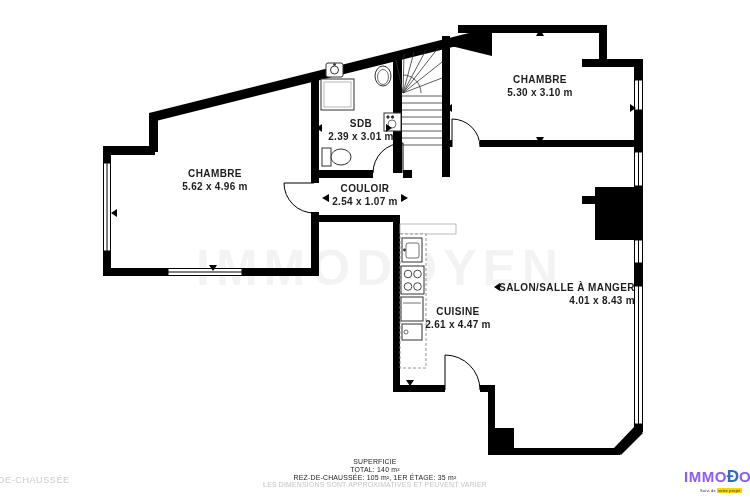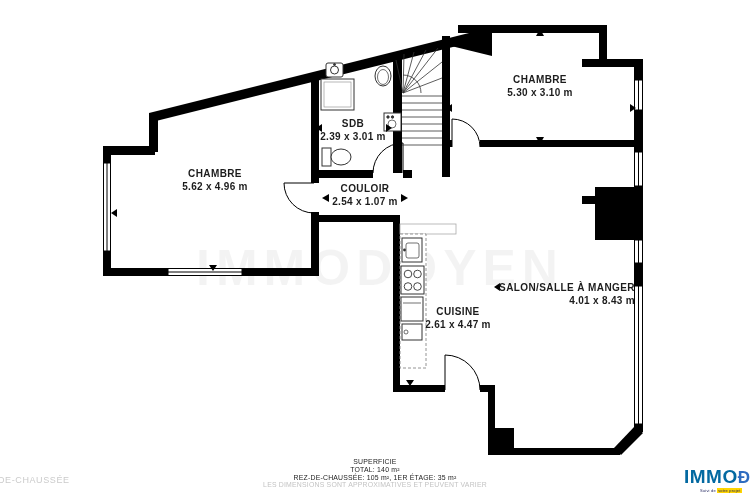--- a/index.html
+++ b/index.html
@@ -8,21 +8,21 @@
   .stage{position:absolute;left:0;top:0;width:750px;height:500px;}
   svg{position:absolute;left:0;top:0;}
   .room-label{position:absolute;transform:translateX(-50%);text-align:center;
       color:#1c1c1c;font-size:10px;line-height:12.5px;letter-spacing:.4px;white-space:nowrap;font-weight:bold;}
   .room-label .dims{letter-spacing:.3px;text-align:right;}
   .footer-center{position:absolute;left:0;top:458px;width:750px;text-align:center;
       font-size:6.9px;line-height:7.8px;color:#222;letter-spacing:.2px;}
   .footer-center .dim-note{color:#c3c3c3;}
   .footer-left{position:absolute;left:-2px;top:475px;font-size:9px;color:#cbcbcb;letter-spacing:.6px;}
   .logo{position:absolute;left:684px;top:468px;white-space:nowrap;line-height:18px;}
-  .logo .t{font-weight:bold;font-size:19px;color:#0369a1;letter-spacing:.5px;}
+  .logo .t{font-weight:bold;font-size:15px;color:#8b5cf6;letter-spacing:.5px;}
   .logo .d{font-weight:bold;font-size:17px;color:#2e6cc0;}
   .logo-tag{position:absolute;left:700px;top:488px;font-size:4px;line-height:5px;
       color:#23265f;white-space:nowrap;letter-spacing:.2px;}
   .logo-tag .hl{background:#ffd500;padding:0 1px;}
 </style>
 </head>
 <body>
 
 <div class="stage">
 
@@ -205,21 +205,21 @@
 </svg>
 
   <div class="room-label" style="left:215px;top:168px;">
     <div>CHAMBRE</div>
     <div class="dims">5.62 x 4.96 m</div>
   </div>
   <div class="room-label" style="left:540px;top:74px;">
     <div>CHAMBRE</div>
     <div class="dims">5.30 x 3.10 m</div>
   </div>
-  <div class="room-label" style="left:353px;top:118px;">
+  <div class="room-label" style="left:361px;top:118px;">
     <div>SDB</div>
     <div class="dims">2.39 x 3.01 m</div>
   </div>
   <div class="room-label" style="left:365px;top:183px;">
     <div>COULOIR</div>
     <div class="dims">2.54 x 1.07 m</div>
   </div>
   <div class="room-label" style="left:458px;top:306px;">
     <div>CUISINE</div>
     <div class="dims">2.61 x 4.47 m</div>

